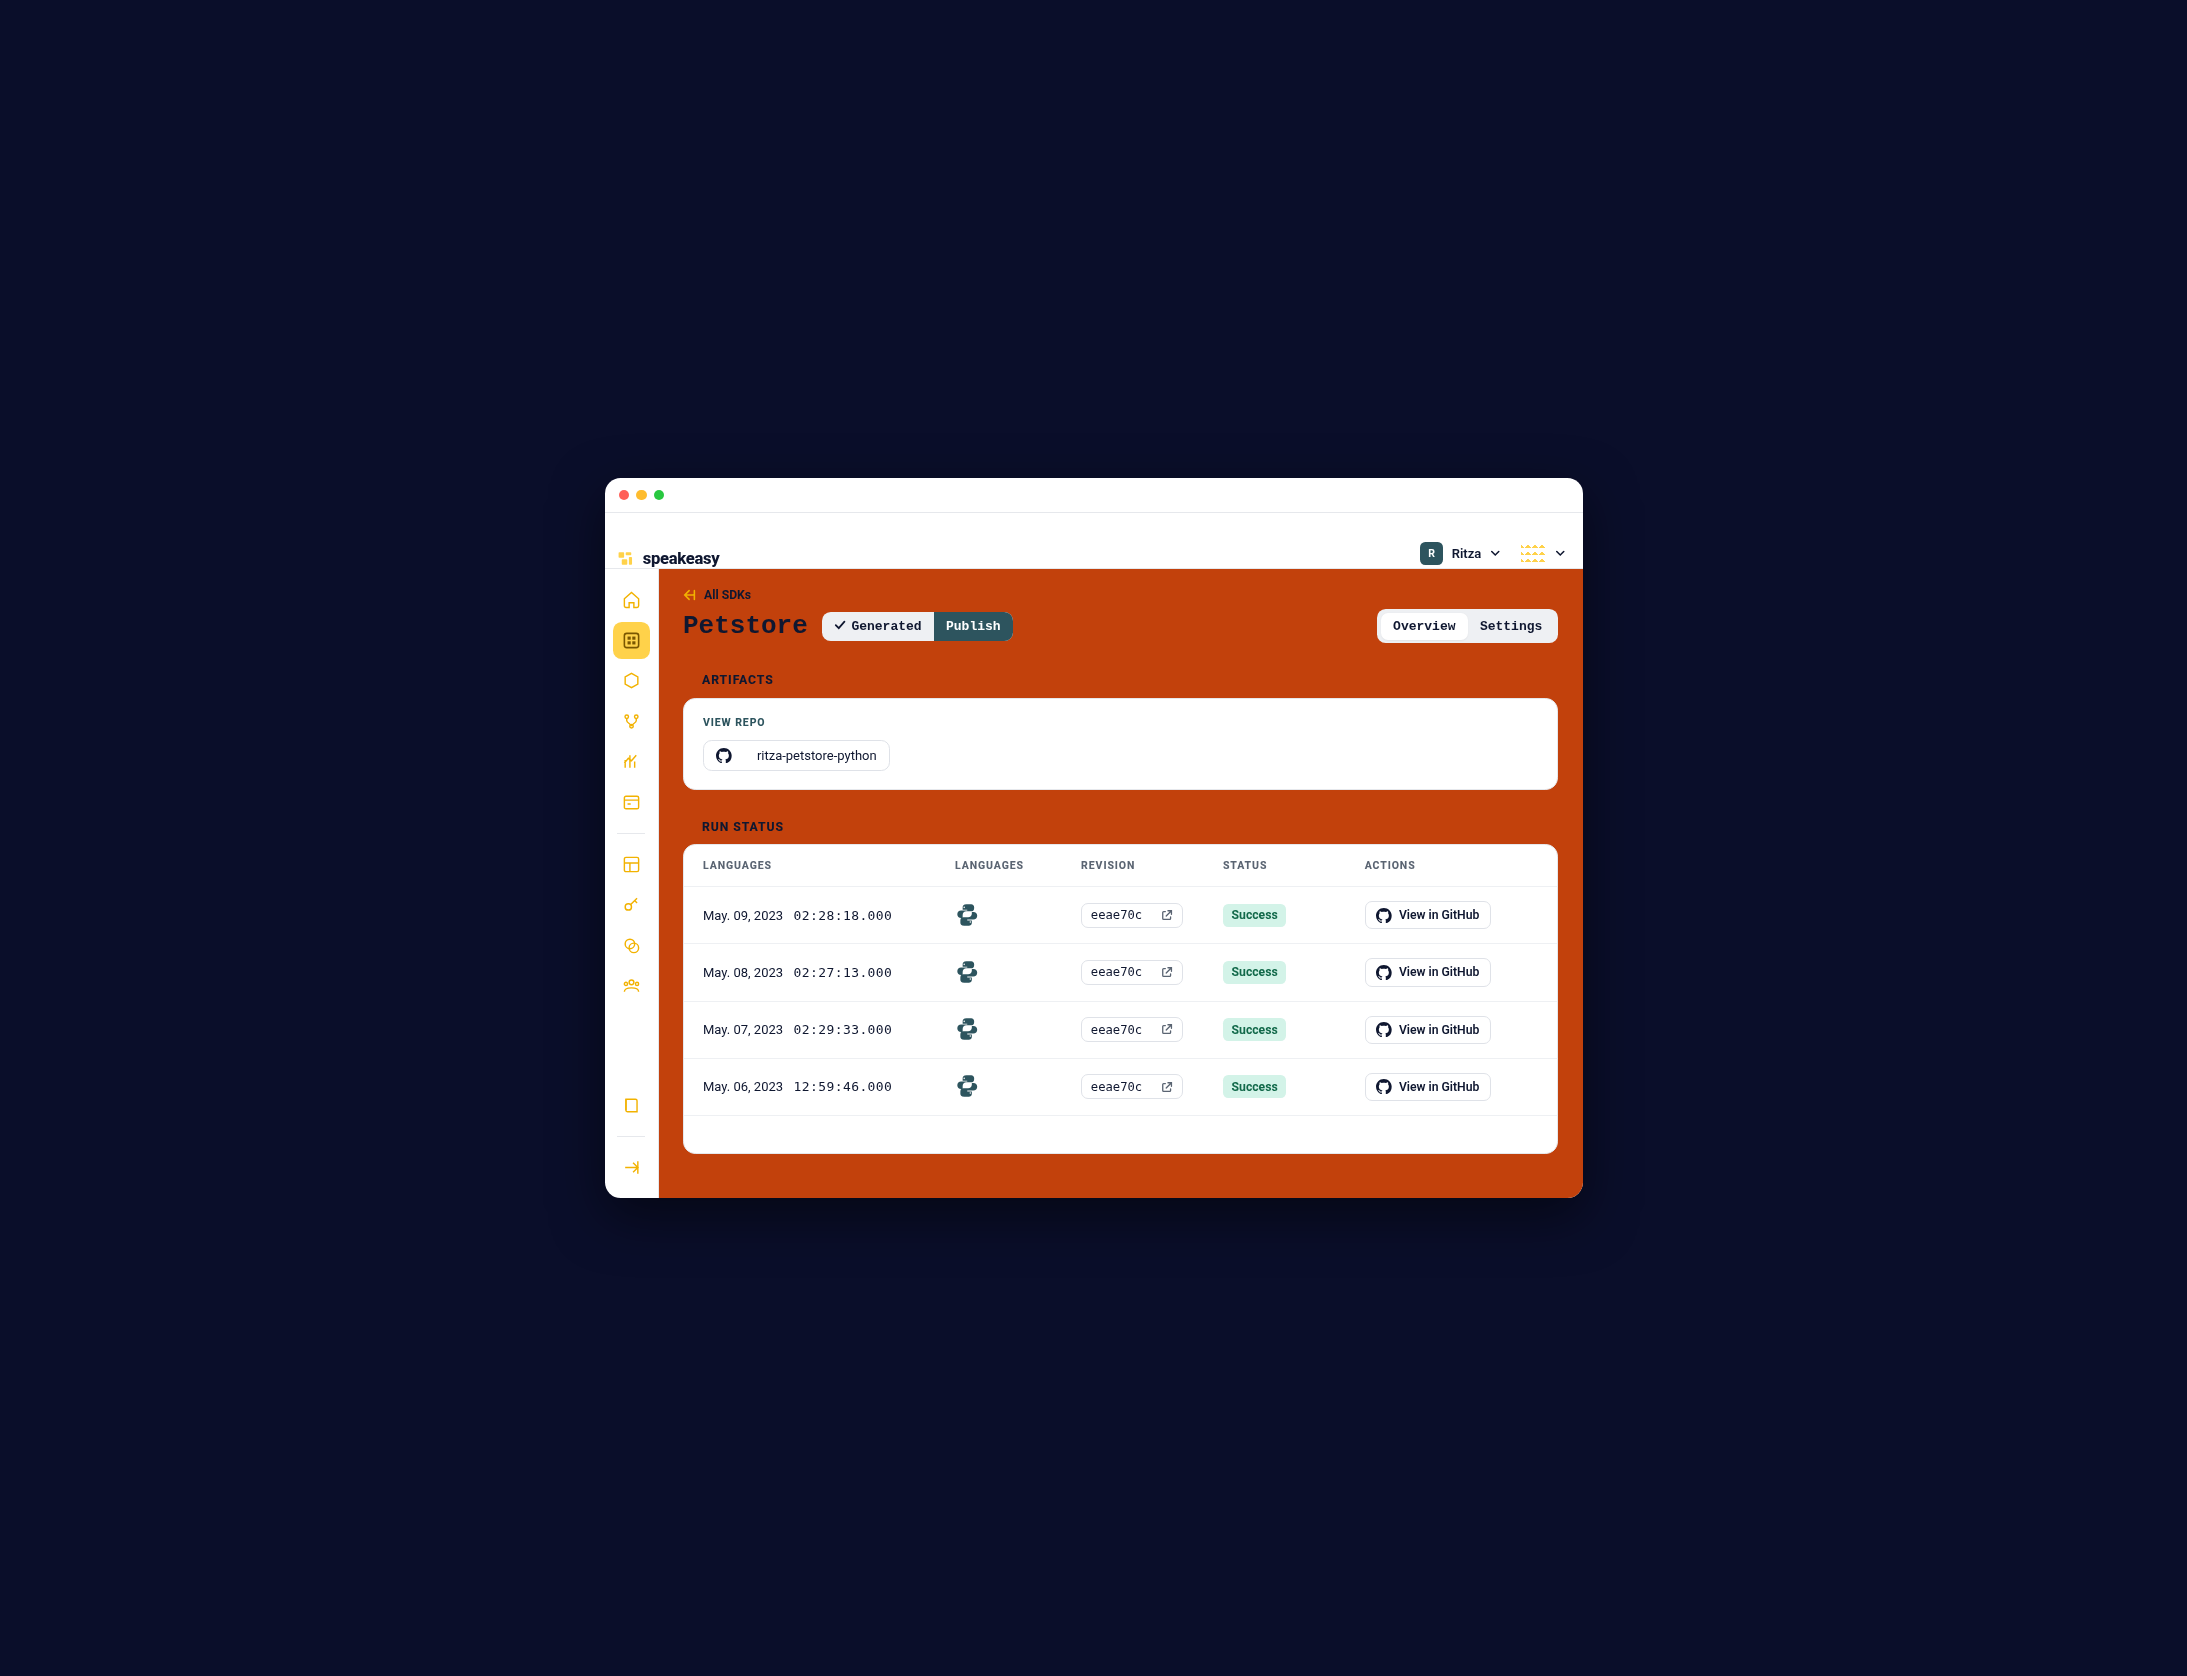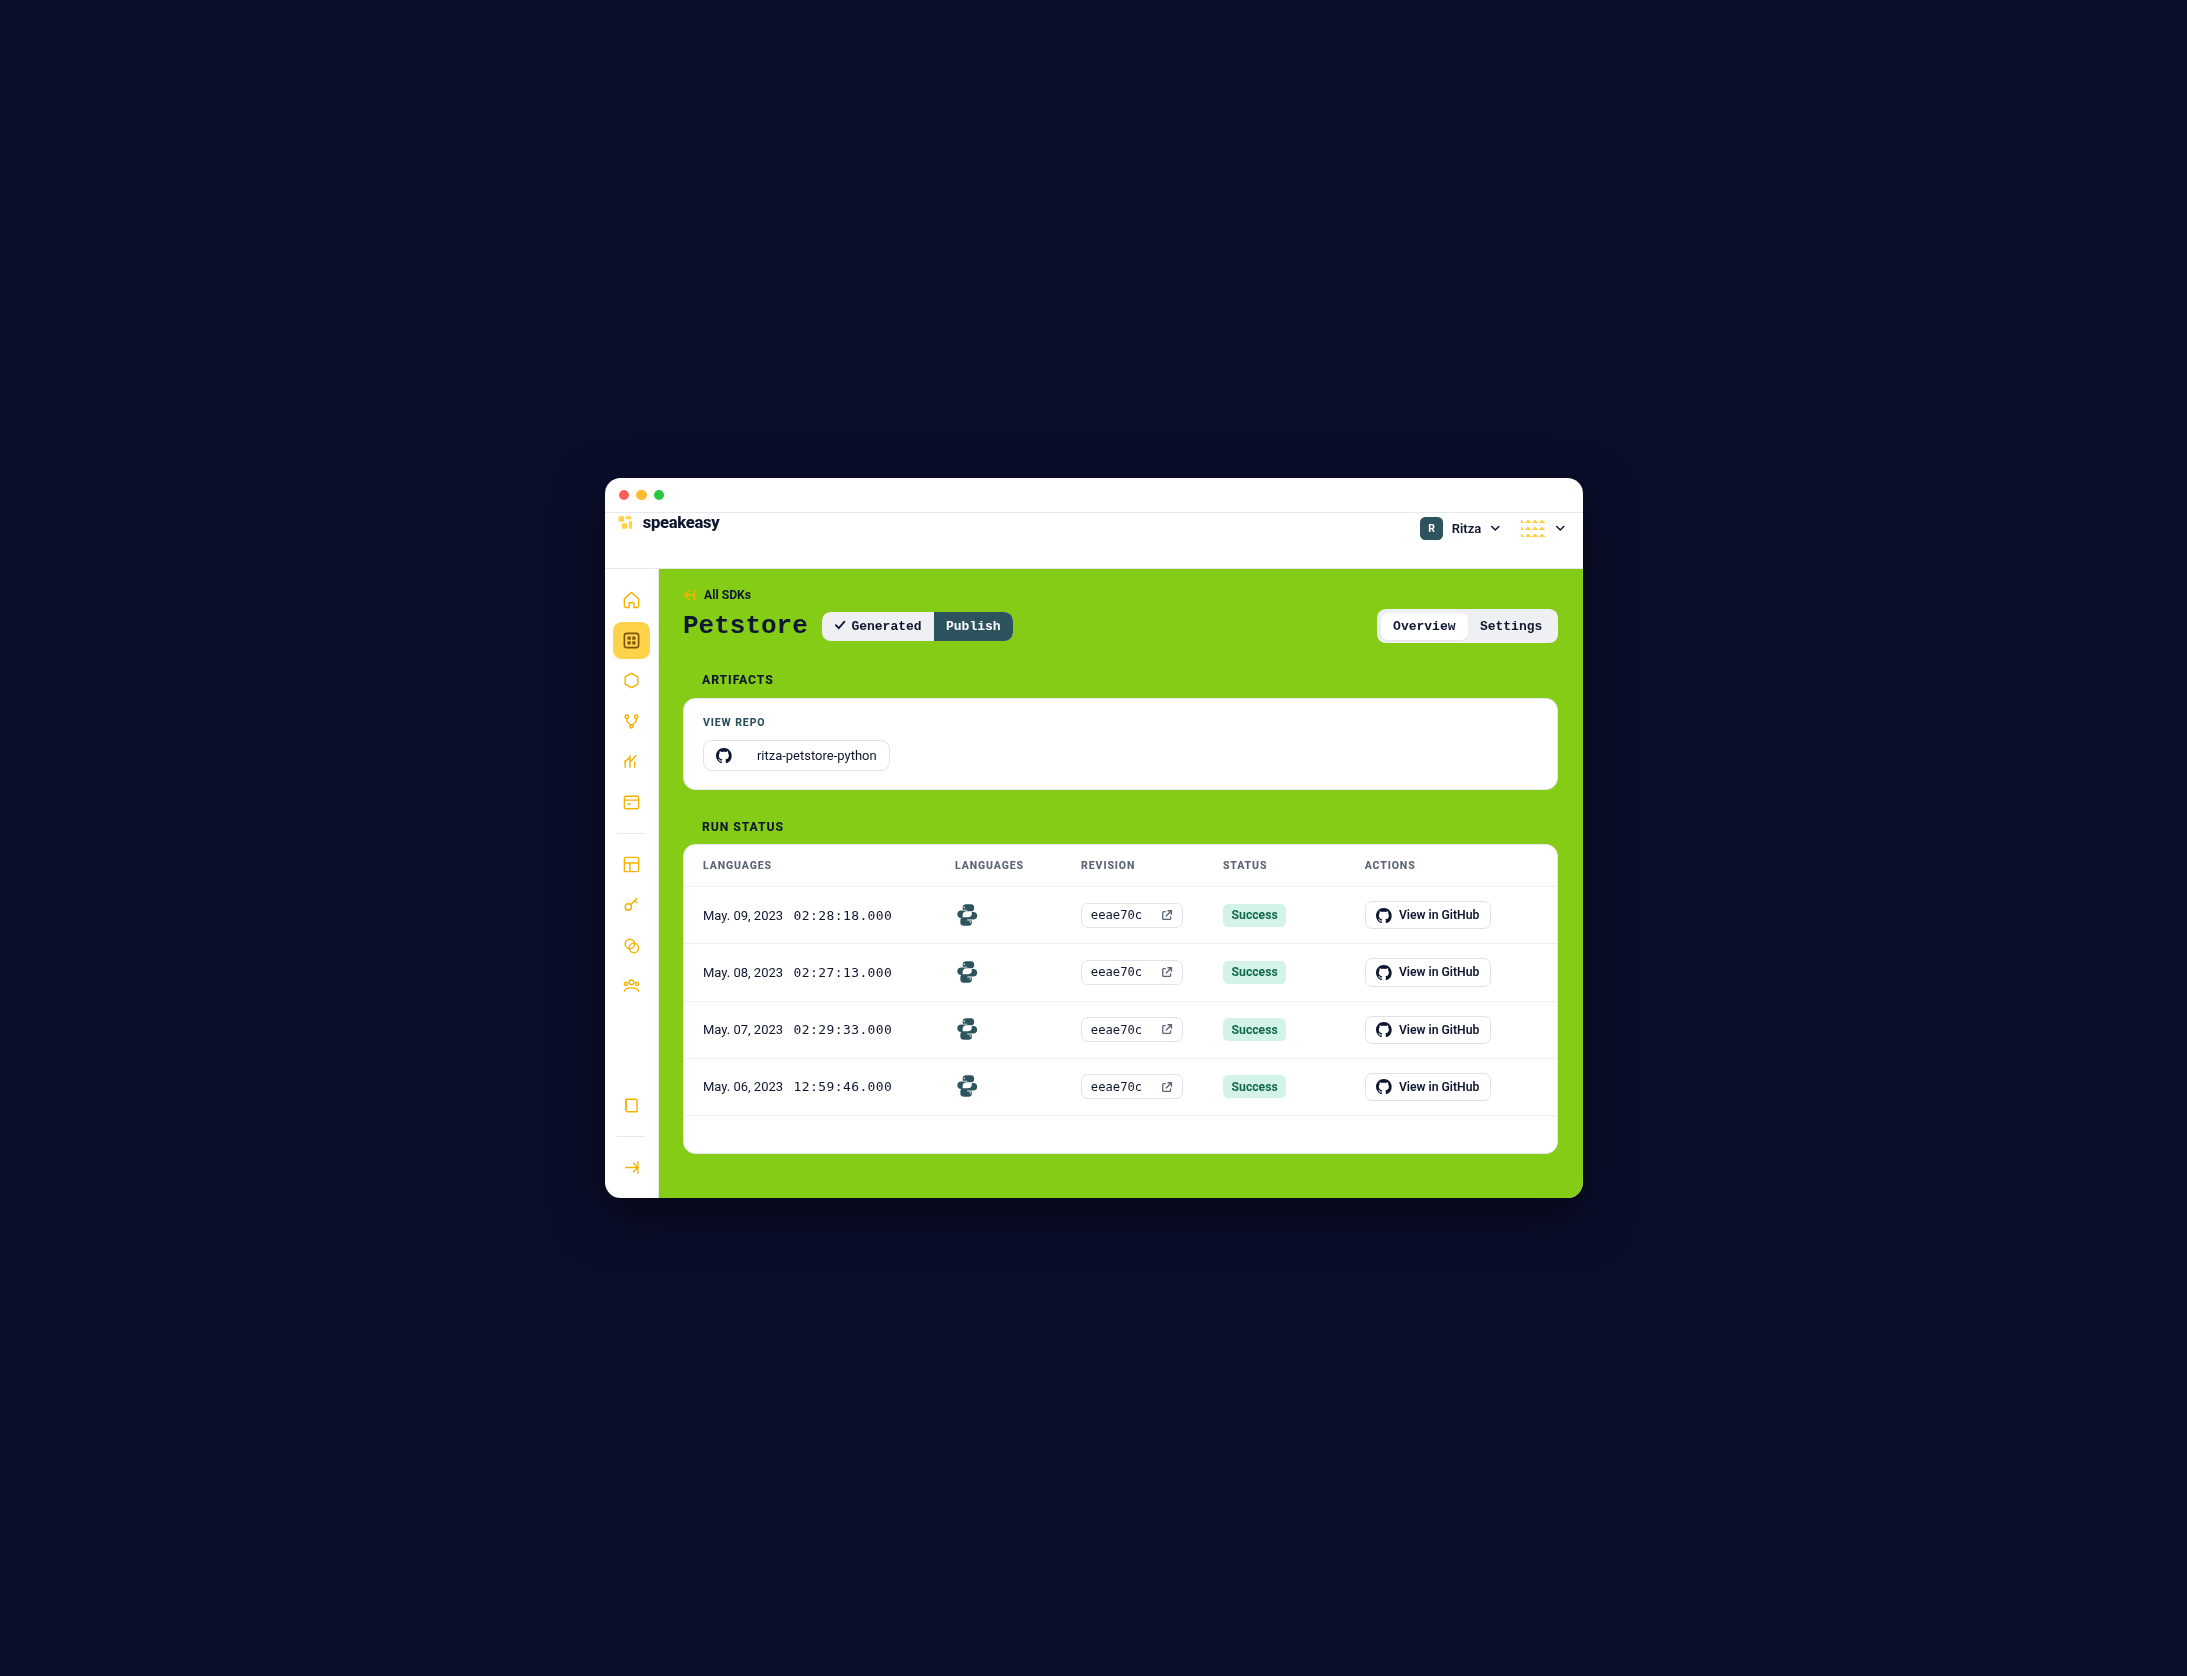--- a/index.html
+++ b/index.html
@@ -31,21 +31,21 @@
   border-bottom: 0.9px solid #e6e8ec;
 }
 .traffic-light { width: 10.5px; height: 10.5px; border-radius: 50%; }
 .tl-red { background: #ff5f57; }
 .tl-yellow { background: #febc2e; }
 .tl-green { background: #28c840; }
 
 .topbar {
   height: 56px;
   display: flex;
-  align-items: flex-start;
+  align-items: flex-end;
   padding: 0 17.5px 0 12.2px;
   justify-content: space-between;
   border-bottom: 0.9px solid #e6e8ec;
 }
 .logo { display: flex; align-items: center; gap: 7px; }
 .logo-mark {
   width: 19px; height: 19px;
   display: flex; align-items: center; justify-content: center;
 }
 .logo-text { font-weight: 800; font-size: 16.6px; color: #0f1730; letter-spacing: -0.3px; }
@@ -85,21 +85,21 @@
   display: flex; align-items: center; justify-content: center;
   cursor: pointer;
   color: #f2b200;
 }
 .nav-item.active { background: #ffd24a; color: #7a5600; }
 .nav-divider { width: 28px; height: 0.9px; background: #e6e8ec; margin: 8.7px 0; }
 .nav-spacer { flex: 1; }
 
 .main {
   flex: 1;
-  background: #84cc16;
+  background: #c2410c;
   padding: 19px 24.5px 35px;
 }
 .back-link {
   display: flex; align-items: center; gap: 7px;
   color: #f2b200; font-weight: 700; font-size: 12.2px;
   text-decoration: none; cursor: pointer;
 }
 .back-link .label { color: #0f1730; font-weight: 700; font-size: 12.2px; }
 
 .header-row { display: flex; align-items: center; margin-top: 7px; gap: 14px; font-family: Liberation Mono, monospace; }

